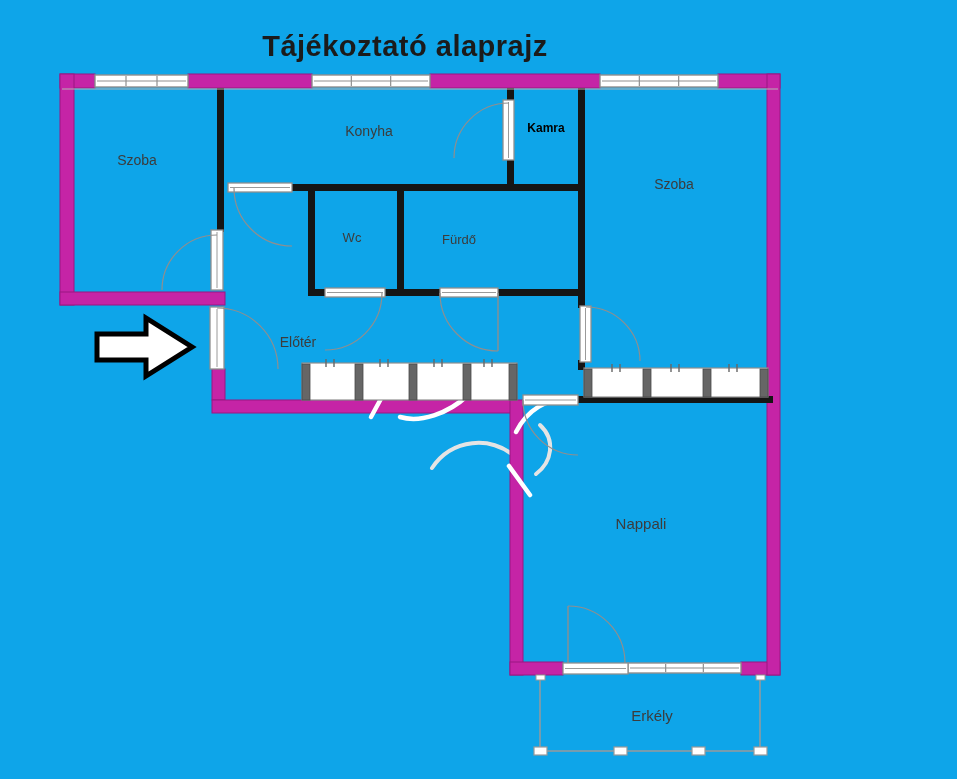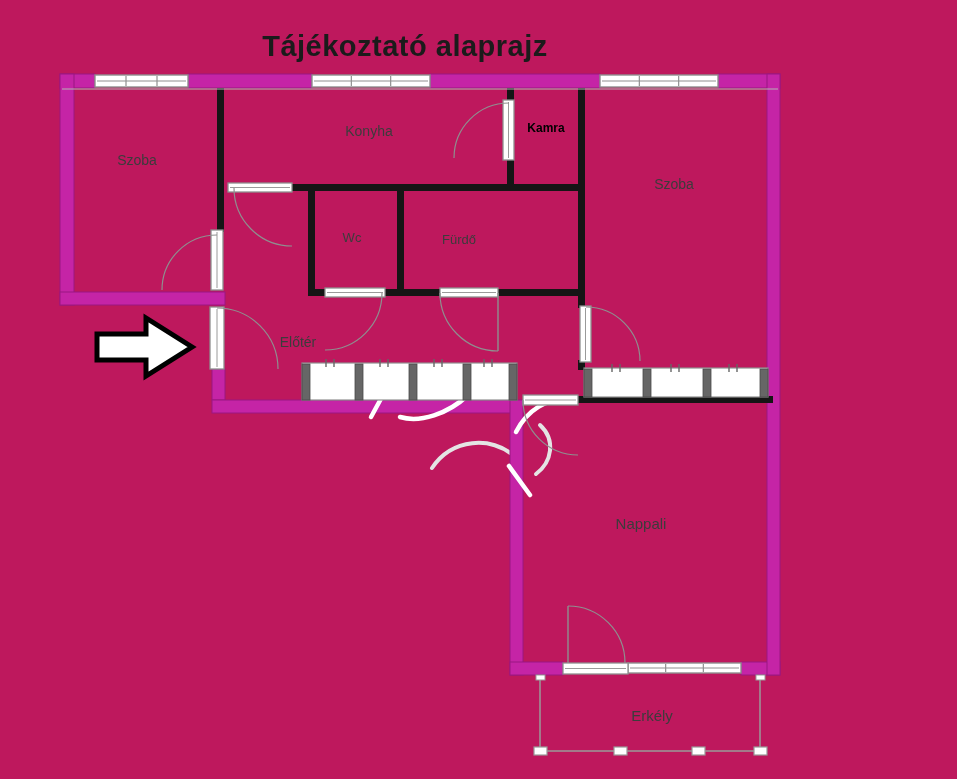--- a/index.html
+++ b/index.html
@@ -1,16 +1,16 @@
 <!DOCTYPE html>
 <html><head>
 <meta charset="utf-8">
 <style>
   html,body{margin:0;padding:0;background:#ffffff;}
-  .stage{position:relative;width:957px;height:779px;background:#be185d;overflow:hidden;
+  .stage{position:relative;width:957px;height:779px;background:#0ea5e9;overflow:hidden;
          font-family:"Liberation Sans", sans-serif;}
   svg{display:block;width:957px;height:779px;}
   .title-text{font-family:"Liberation Sans", sans-serif;font-size:29px;font-weight:600;
               letter-spacing:0.5px;}
   .room-label{font-family:"Liberation Sans", sans-serif;font-size:14px;}
   .room-label.small{font-size:13px;}
   .room-label.big{font-size:15px;}
   .room-label.bold{font-size:12px;font-weight:bold;fill:#000000;}
   text{user-select:none;}
 </style>

